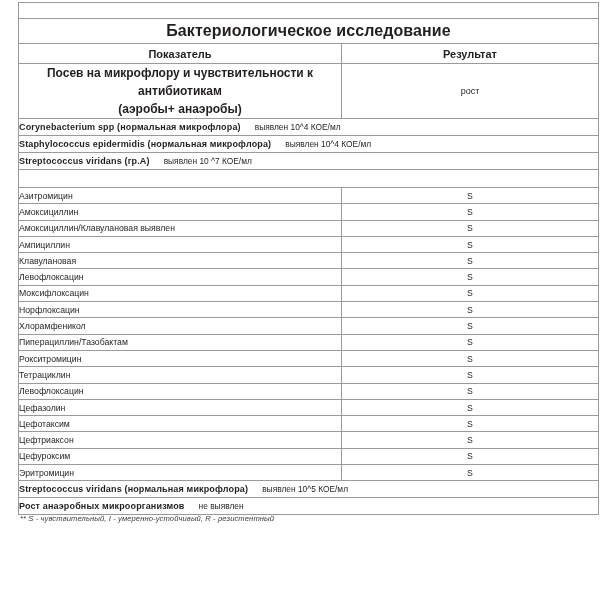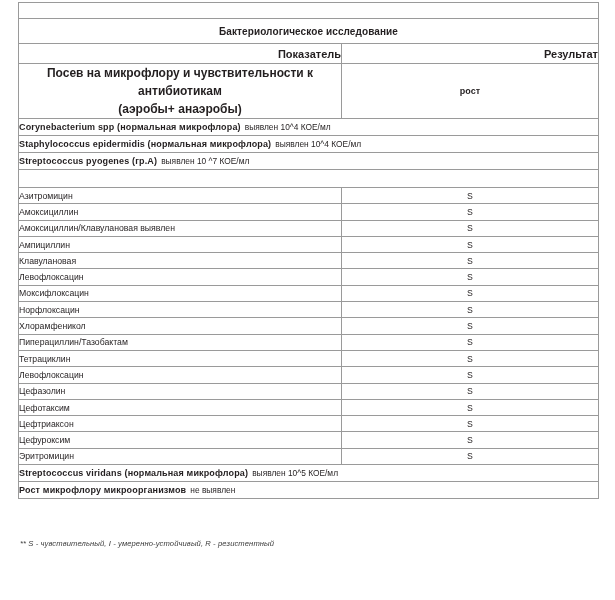--- a/index.html
+++ b/index.html
@@ -40,78 +40,78 @@
   col.c-name { width: 323px; }
   col.c-res  { width: 257px; }
 
   
   .row-spacer td {
     height: 15px;
   }
   .cell-title {
     text-align: center;
     font-weight: bold;
-    font-size: 10px;
+    font-size: 16px;
     height: 24px;
     letter-spacing: .1px;
   }
   .cell-colhead {
-    text-align: right;
+    text-align: center;
     font-weight: bold;
     font-size: 11px;
     height: 19px;
   }
   .cell-test {
     font-size: 12px;
     line-height: 1.5;
     padding: 3px 0 3px 5px;
     text-align: center;
     font-weight: bold;
   }
   .cell-test-res {
     text-align: center;
-    font-weight: bold;
+    font-weight: normal;
     font-size: 9px;
   }
   .cell-organism {
     font-size: 8.6px;
     padding: 3px 0 3px 5px;
     height: 16px;
     text-align: left;
     white-space: nowrap;
   }
   .cell-organism b {
     font-weight: bold;
     font-size: 9px;
     letter-spacing: .15px;
   }
   .cell-organism .qty {
     font-weight: normal;
     font-size: 8.4px;
-    padding-left: 4px;
+    padding-left: 14px;
   }
   .row-blank td {
     height: 17px;
   }
   .cell-ab {
     text-align: left;
     font-size: 8.7px;
     height: 15.3px;
     padding: 0;
   }
   .cell-ab-res {
     text-align: center;
     font-size: 8.7px;
     height: 15.3px;
     padding: 0;
   }
   .footnote {
     position: absolute;
     left: 20px;
-    top: 539px;
+    top: 514px;
     font-size: 7.6px;
     font-style: italic;
     color: #3a3a3a;
     letter-spacing: .1px;
     white-space: nowrap;
   }
 </style>
 </head>
 <body>
 
@@ -145,21 +145,21 @@
         <td class="cell-test-res">рост</td>
       </tr>
 
       <tr>
         <td colspan="2" class="cell-organism"><b>Corynebacterium spp (нормальная микрофлора)</b><span class="qty">выявлен 10^4 КОЕ/мл</span></td>
       </tr>
       <tr>
         <td colspan="2" class="cell-organism"><b>Staphylococcus epidermidis (нормальная микрофлора)</b><span class="qty">выявлен 10^4 КОЕ/мл</span></td>
       </tr>
       <tr>
-        <td colspan="2" class="cell-organism"><b>Streptococcus pyogenes (гр.А)</b><span class="qty">выявлен 10 ^7 КОЕ/мл</span></td>
+        <td colspan="2" class="cell-organism"><b>Streptococcus viridans (гр.А)</b><span class="qty">выявлен 10 ^7 КОЕ/мл</span></td>
       </tr>
 
       <tr class="row-blank">
         <td colspan="2"></td>
       </tr>
 
       <tr>
         <td class="cell-ab">Азитромицин</td>
         <td class="cell-ab-res">S</td>
       </tr>
@@ -193,20 +193,24 @@
       </tr>
       <tr>
         <td class="cell-ab">Хлорамфеникол</td>
         <td class="cell-ab-res">S</td>
       </tr>
       <tr>
         <td class="cell-ab">Пиперациллин/Тазобактам</td>
         <td class="cell-ab-res">S</td>
       </tr>
       <tr>
+        <td class="cell-ab">Рокситромицин</td>
+        <td class="cell-ab-res">S</td>
+      </tr>
+      <tr>
         <td class="cell-ab">Тетрациклин</td>
         <td class="cell-ab-res">S</td>
       </tr>
       <tr>
         <td class="cell-ab">Левофлоксацин</td>
         <td class="cell-ab-res">S</td>
       </tr>
       <tr>
         <td class="cell-ab">Цефазолин</td>
         <td class="cell-ab-res">S</td>
@@ -225,21 +229,21 @@
       </tr>
       <tr>
         <td class="cell-ab">Эритромицин</td>
         <td class="cell-ab-res">S</td>
       </tr>
 
       <tr>
         <td colspan="2" class="cell-organism"><b>Streptococcus viridans (нормальная микрофлора)</b><span class="qty">выявлен 10^5 КОЕ/мл</span></td>
       </tr>
       <tr>
-        <td colspan="2" class="cell-organism"><b>Рост микрофлору микроорганизмов</b><span class="qty">не выявлен</span></td>
+        <td colspan="2" class="cell-organism"><b>Рост анаэробных микроорганизмов</b><span class="qty">не выявлен</span></td>
       </tr>
 
     </tbody>
   </table>
 
   <div class="footnote">** S - чувствительный, I - умеренно-устойчивый, R - резистентный</div>
 
 </div>
 
 </body></html>

